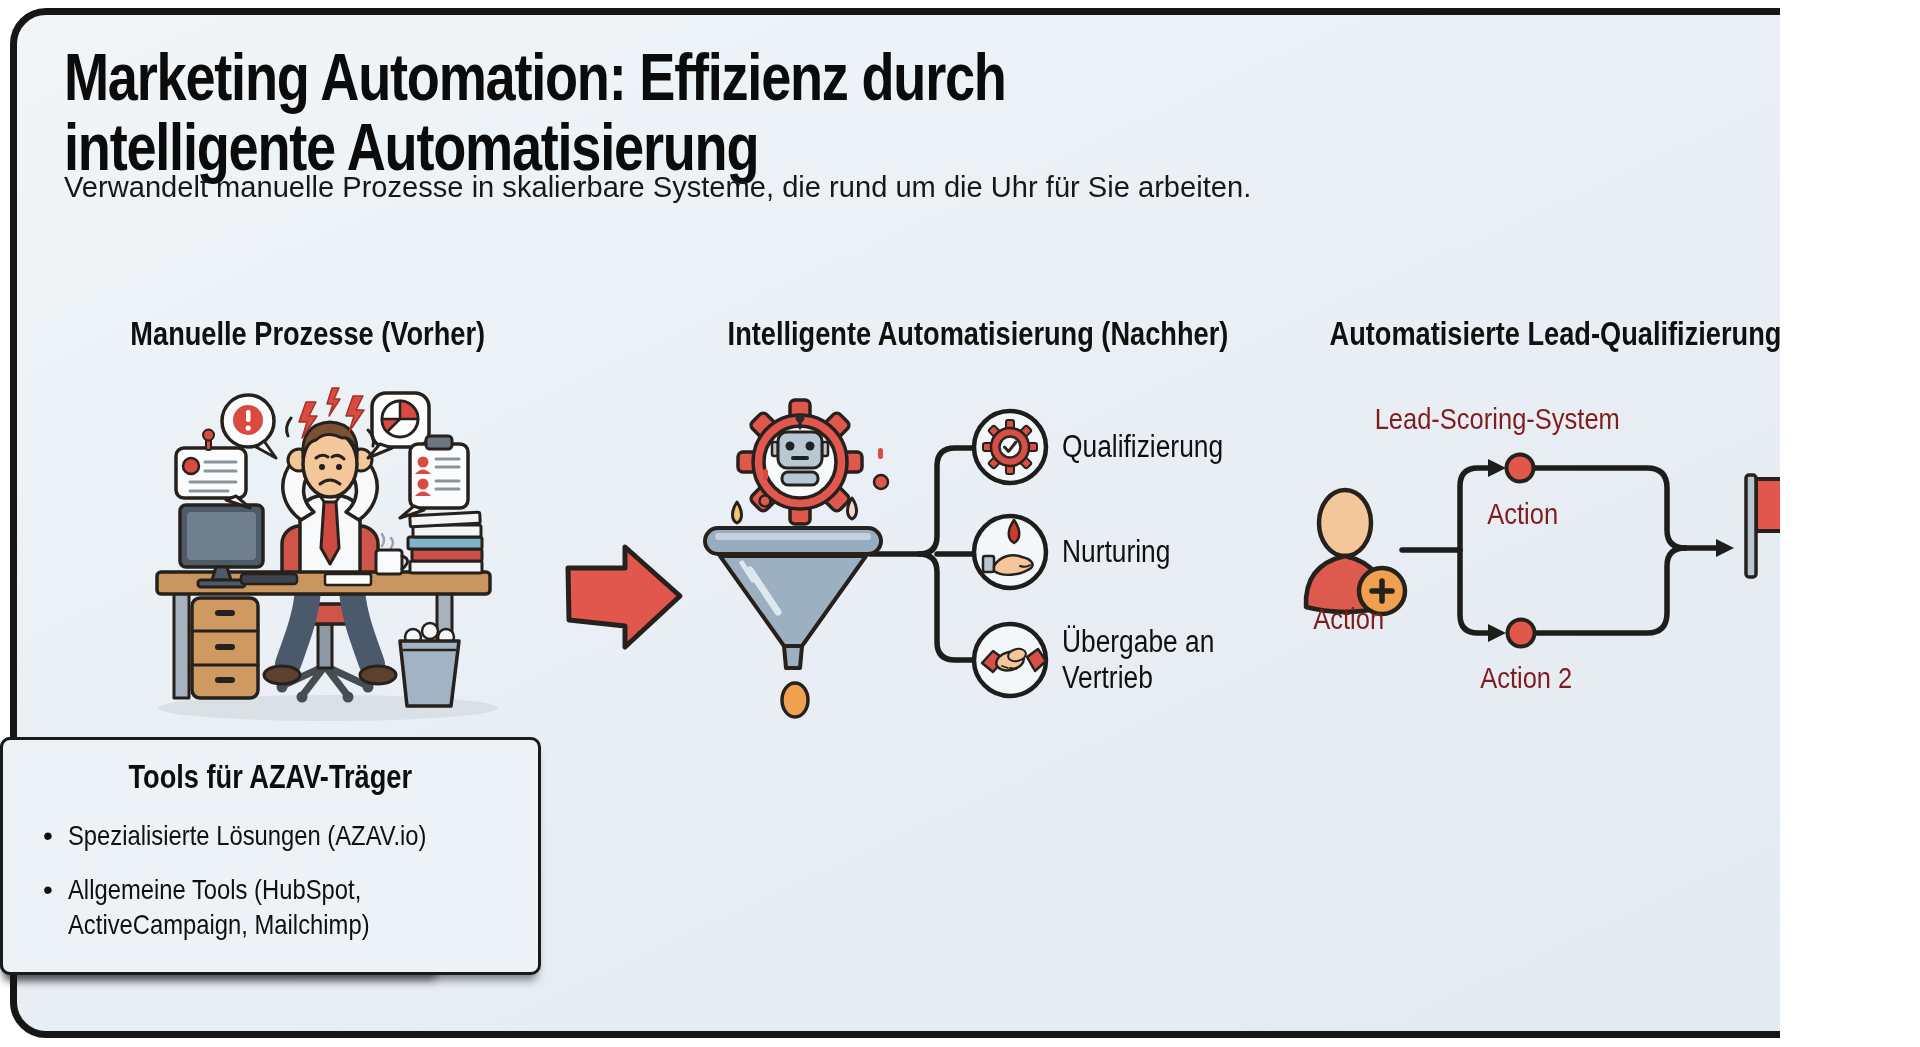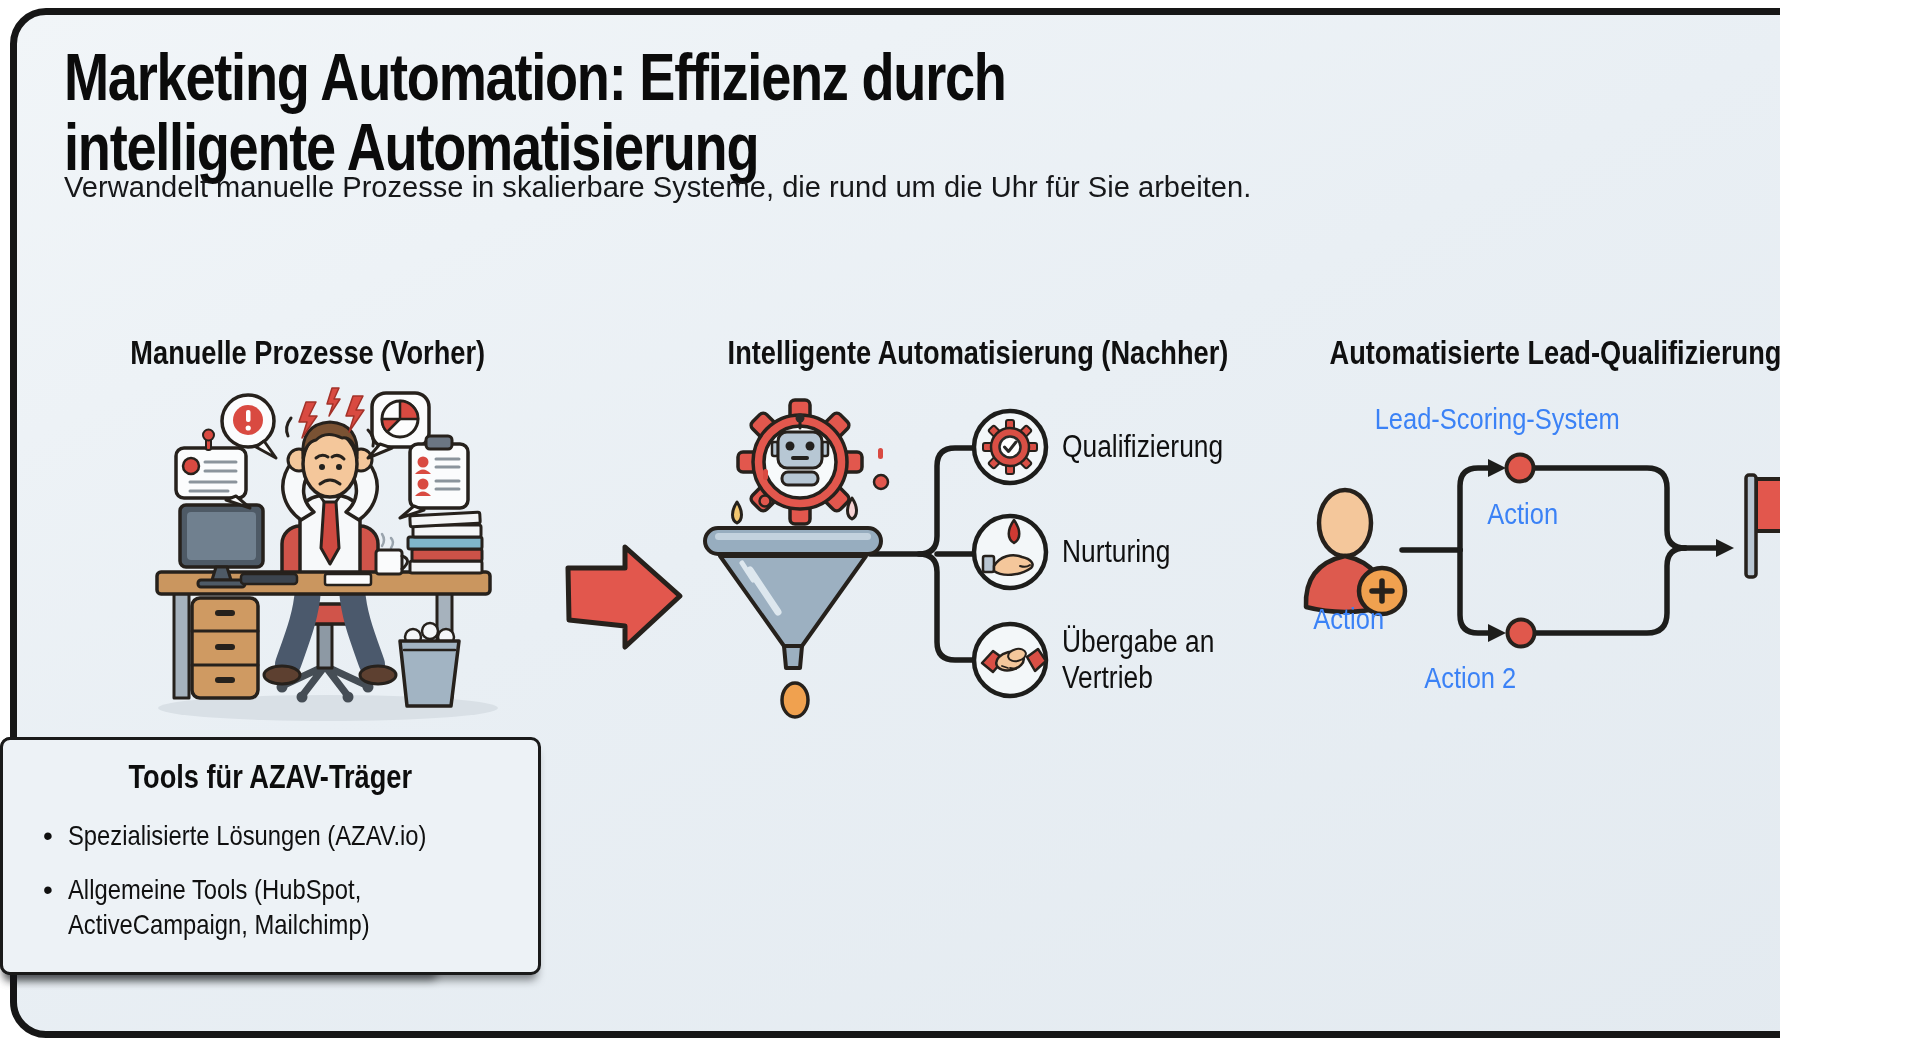--- a/index.html
+++ b/index.html
@@ -8,32 +8,32 @@
   .frame { position:absolute; left:10px; top:8px; width:1894px; height:1030px; box-sizing:border-box;
            border:7px solid #161616; border-radius:36px;
            background:linear-gradient(155deg,#f1f5f8 0%, #e9eff4 45%, #e3eaf0 100%); }
 
   .title { position:absolute; left:64px; top:42px; font-size:66px; font-weight:700; color:#0b0b0b;
            line-height:70px; letter-spacing:-1.5px; transform:scaleX(.82); transform-origin:0 0; white-space:nowrap; }
   .subtitle { position:absolute; left:64px; top:170px; font-size:30px; color:#17181a;
            transform:scaleX(.97); transform-origin:0 0; white-space:nowrap; }
 
   .col-heading { position:absolute; top:314px; width:500px; text-align:center; font-size:34px; font-weight:700;
-           color:#101010; white-space:nowrap;margin-top:19px; }
+           color:#101010; white-space:nowrap; }
   .condc { display:inline-block; transform:scaleX(.8); transform-origin:50% 50%; }
 
   .manual-item { position:absolute; left:72px; height:68px; display:flex; align-items:center; gap:20px; }
   .manual-item svg { flex:0 0 66px; }
   .manual-label { font-size:30px; color:#101010; white-space:nowrap; transform:scaleX(.8); transform-origin:0 50%; }
 
   .flow-label { position:absolute; font-size:31px; color:#101010; line-height:36px;
            transform:scaleX(.85); transform-origin:0 50%; white-space:nowrap; }
   .flow-label.wrap { white-space:normal; width:250px; transform-origin:0 0; }
 
-  .flowr-label { position:absolute; font-size:30px; color:#3b82f6; text-align:center; line-height:35px; }
+  .flowr-label { position:absolute; font-size:30px; color:#7f1d1d; text-align:center; line-height:35px; }
   .flowr-label .condc { transform:scaleX(.85); }
 
   .info-box { position:absolute; top:737px; height:238px; box-sizing:border-box;
            border:3.5px solid #1a1a1a; border-radius:10px; background:#edf2f6;
            box-shadow:0 9px 8px -4px rgba(20,22,26,.5); }
   .box-title { margin-top:17px; text-align:center; font-size:34px; font-weight:700; color:#0d0d0d; white-space:nowrap; }
   .box-bullets { margin:22px 0 0 40px; }
   .box-bullet { display:flex; gap:15px; font-size:28px; color:#101010; margin-bottom:12px; align-items:flex-start; }
   .box-bullet .dot { line-height:35px; font-size:28px; }
   .box-bullet .bullet-text { line-height:35px; max-width:470px; transform:scaleX(.85); transform-origin:0 0; }
@@ -390,21 +390,21 @@
 
   <div class="flowr-label" style="left:1347px;top:401px;width:300px">
     <span class="condc">Lead-Scoring-System</span>
   </div>
   <div class="flowr-label" style="left:1289px;top:601px;width:120px">
     <span class="condc">Action</span>
   </div>
   <div class="flowr-label" style="left:1463px;top:496px;width:120px">
     <span class="condc">Action</span>
   </div>
-  <div class="flowr-label" style="left:1400px;top:660px;width:140px">
+  <div class="flowr-label" style="left:1456px;top:660px;width:140px">
     <span class="condc">Action 2</span>
   </div>
 
   <div class="info-box" id="box-automation">
     <div class="box-title">
       <span class="condc">Für AZAV-Träger</span>
     </div>
     <div class="box-bullets">
       <div class="box-bullet">
         <span class="dot">•</span>

